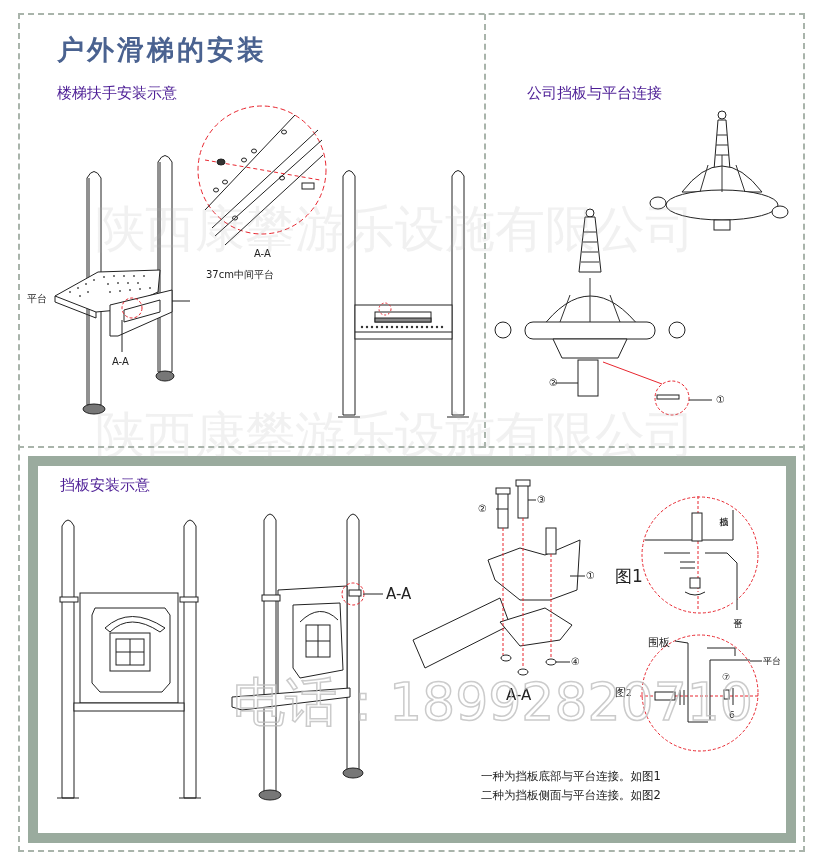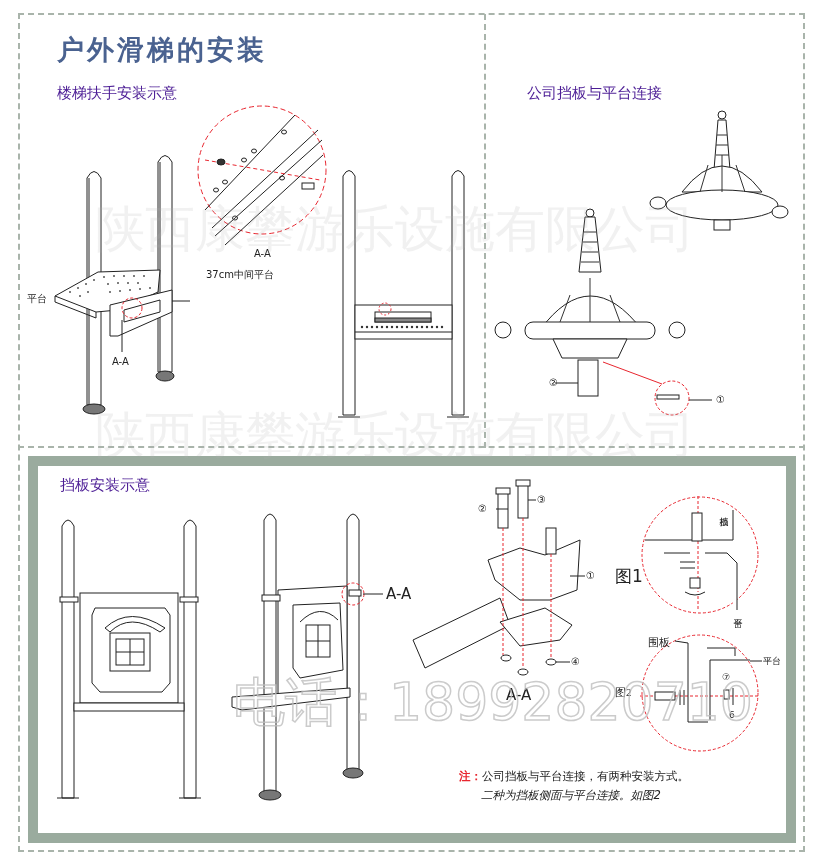--- a/index.html
+++ b/index.html
@@ -268,19 +268,19 @@
 <div class="label" style="left:615px;top:565px;font-size:17px;">图1</div>
 <div class="label" style="left:615px;top:685px;font-size:11px;font-family:Liberation Serif, serif;">图2</div>
 <div class="label" style="left:717px;top:510px;writing-mode:vertical-rl;font-size:9px;">挡板</div>
 <div class="label" style="left:731px;top:612px;writing-mode:vertical-rl;font-size:9px;">平台</div>
 <div class="label" style="left:648px;top:635px;font-size:11px;">围板</div>
 <div class="label" style="left:763px;top:655px;font-size:9px;">平台</div>
 <div class="label" style="left:729px;top:710px;font-size:9px;">6</div>
 <div class="label" style="left:722px;top:672px;font-size:9px;">⑦</div>
 
 <div class="note">
-  <div class="line"><span class="red">注：</span><span>公司挡板与平台连接，有两种安装方式。</span></div>
-  <div class="line" style="padding-left:22px;font-style:italic;">二种为挡板侧面与平台连接。如图2</div>
+  <div class="line" style="padding-left:22px;">一种为挡板底部与平台连接。如图1</div>
+  <div class="line" style="padding-left:22px;">二种为挡板侧面与平台连接。如图2</div>
 </div>
 
 <div class="watermark" style="left:95px;top:196px;font-size:50px;color:rgba(180,180,180,0.18);">陕西康攀游乐设施有限公司</div>
 <div class="watermark" style="left:95px;top:402px;font-size:50px;color:rgba(180,180,180,0.18);">陕西康攀游乐设施有限公司</div>
 <div class="wm-outline" style="left:190px;top:668px;margin-left:43px;">电话：18992820710</div>
 
 </body></html>

